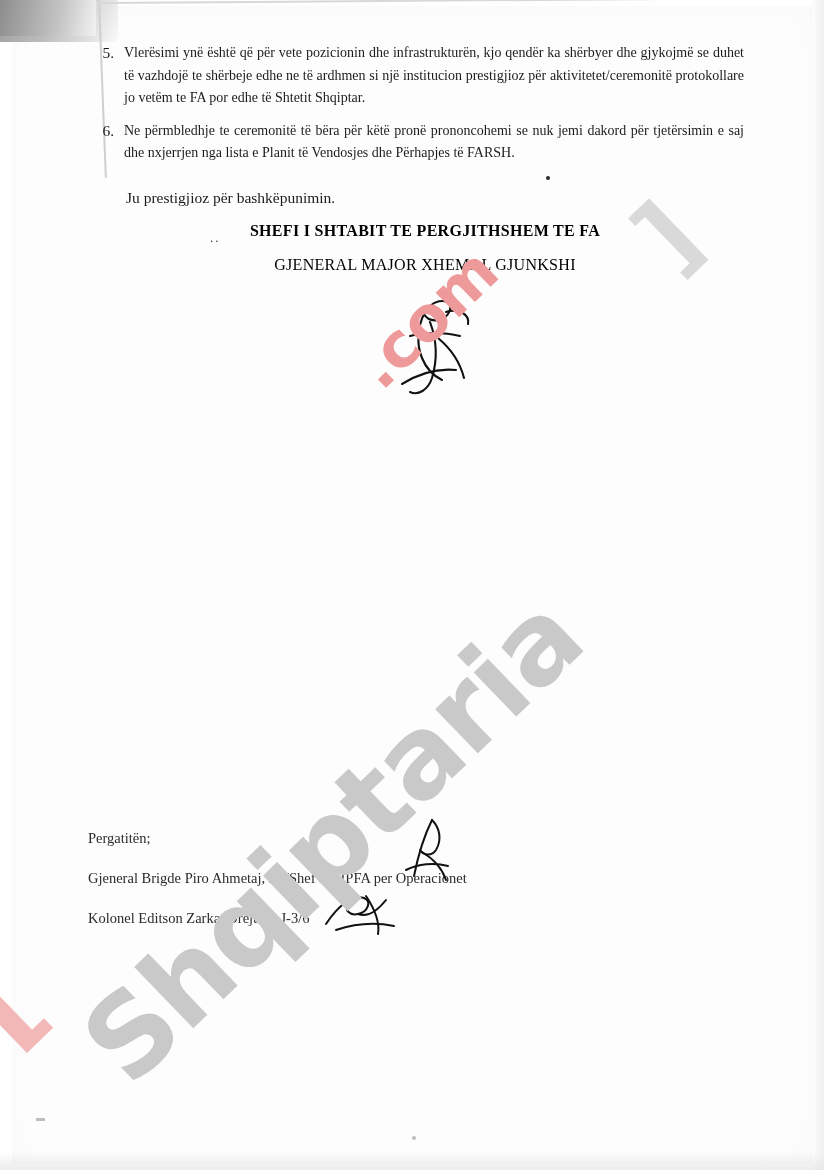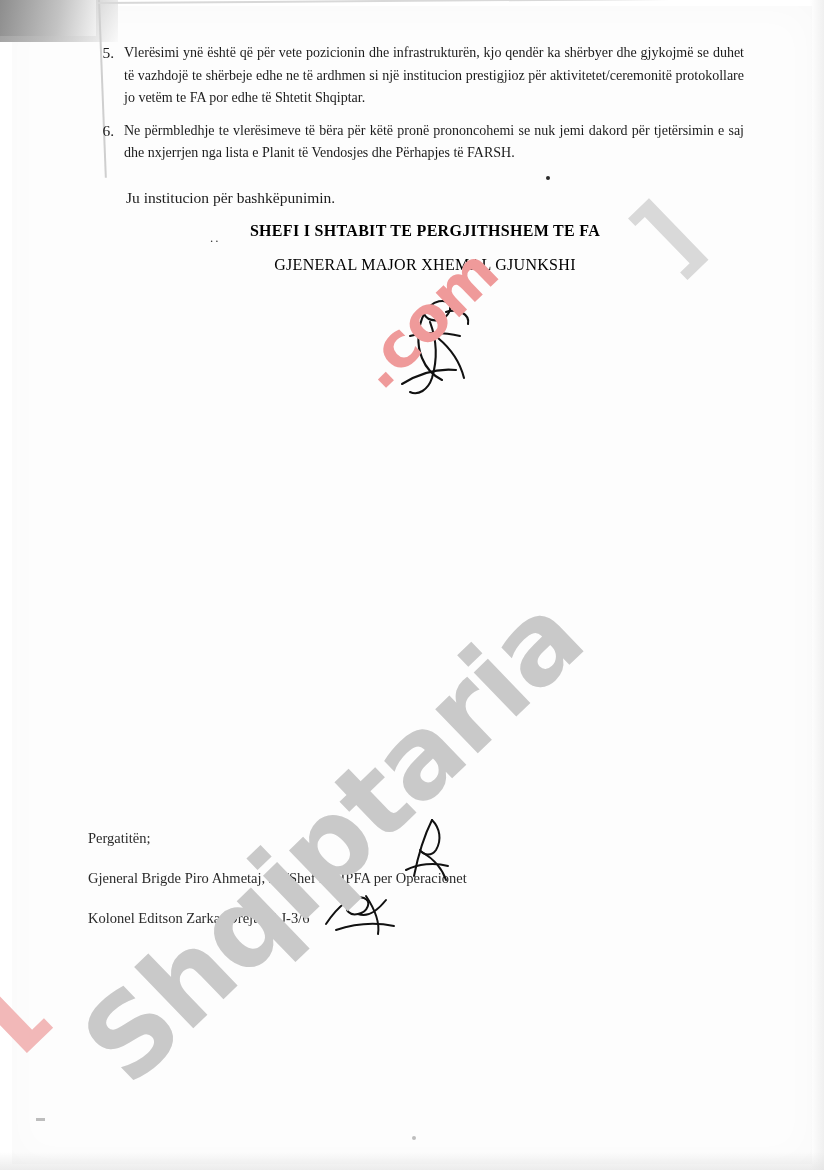--- a/index.html
+++ b/index.html
@@ -266,24 +266,24 @@
 
   <div class="doc-body">
 
     <div class="numbered-item">
       <div class="num">5.</div>
       <div class="item-text">Vlerësimi ynë është që për vete pozicionin dhe infrastrukturën, kjo qendër ka shërbyer dhe gjykojmë se duhet të vazhdojë te shërbeje edhe ne të ardhmen si një institucion prestigjioz për aktivitetet/ceremonitë protokollare jo vetëm te FA por edhe të Shtetit Shqiptar.</div>
     </div>
 
     <div class="numbered-item">
       <div class="num">6.</div>
-      <div class="item-text">Ne përmbledhje te vlerësimeve të bëra për këtë pronë prononcohemi se nuk jemi dakord për tjetërsimin e saj dhe nxjerrjen nga lista e Planit të Vendosjes dhe Përhapjes të FARSH.</div>
+      <div class="item-text">Ne përmbledhje te ceremonitë të bëra për këtë pronë prononcohemi se nuk jemi dakord për tjetërsimin e saj dhe nxjerrjen nga lista e Planit të Vendosjes dhe Përhapjes të FARSH.</div>
     </div>
 
-    <div class="thanks">Ju institucion për bashkëpunimin.</div>
+    <div class="thanks">Ju prestigjioz për bashkëpunimin.</div>
   </div>
 
   <div class="sig-block">
     <div class="dots-mark">..</div>
     <div class="sig-title">SHEFI I SHTABIT TE PERGJITHSHEM TE FA</div>
     <div class="sig-name">GJENERAL MAJOR XHEMAL GJUNKSHI</div>
   </div>
   <div class="stray-dot"></div>
 
   <svg class="sig-scribble" viewBox="0 0 140 110">

